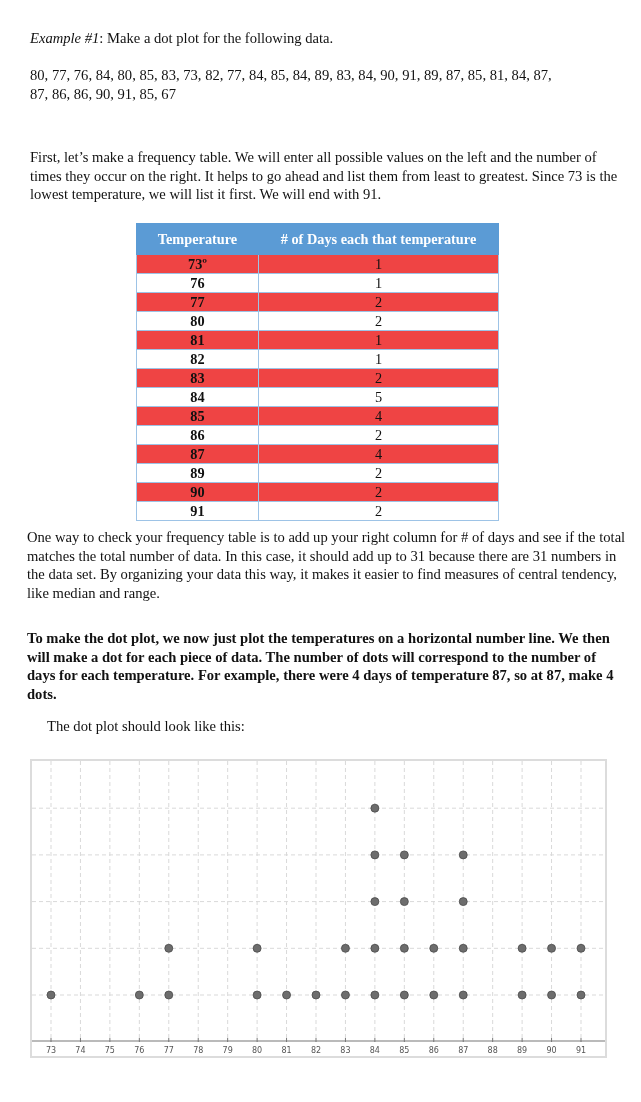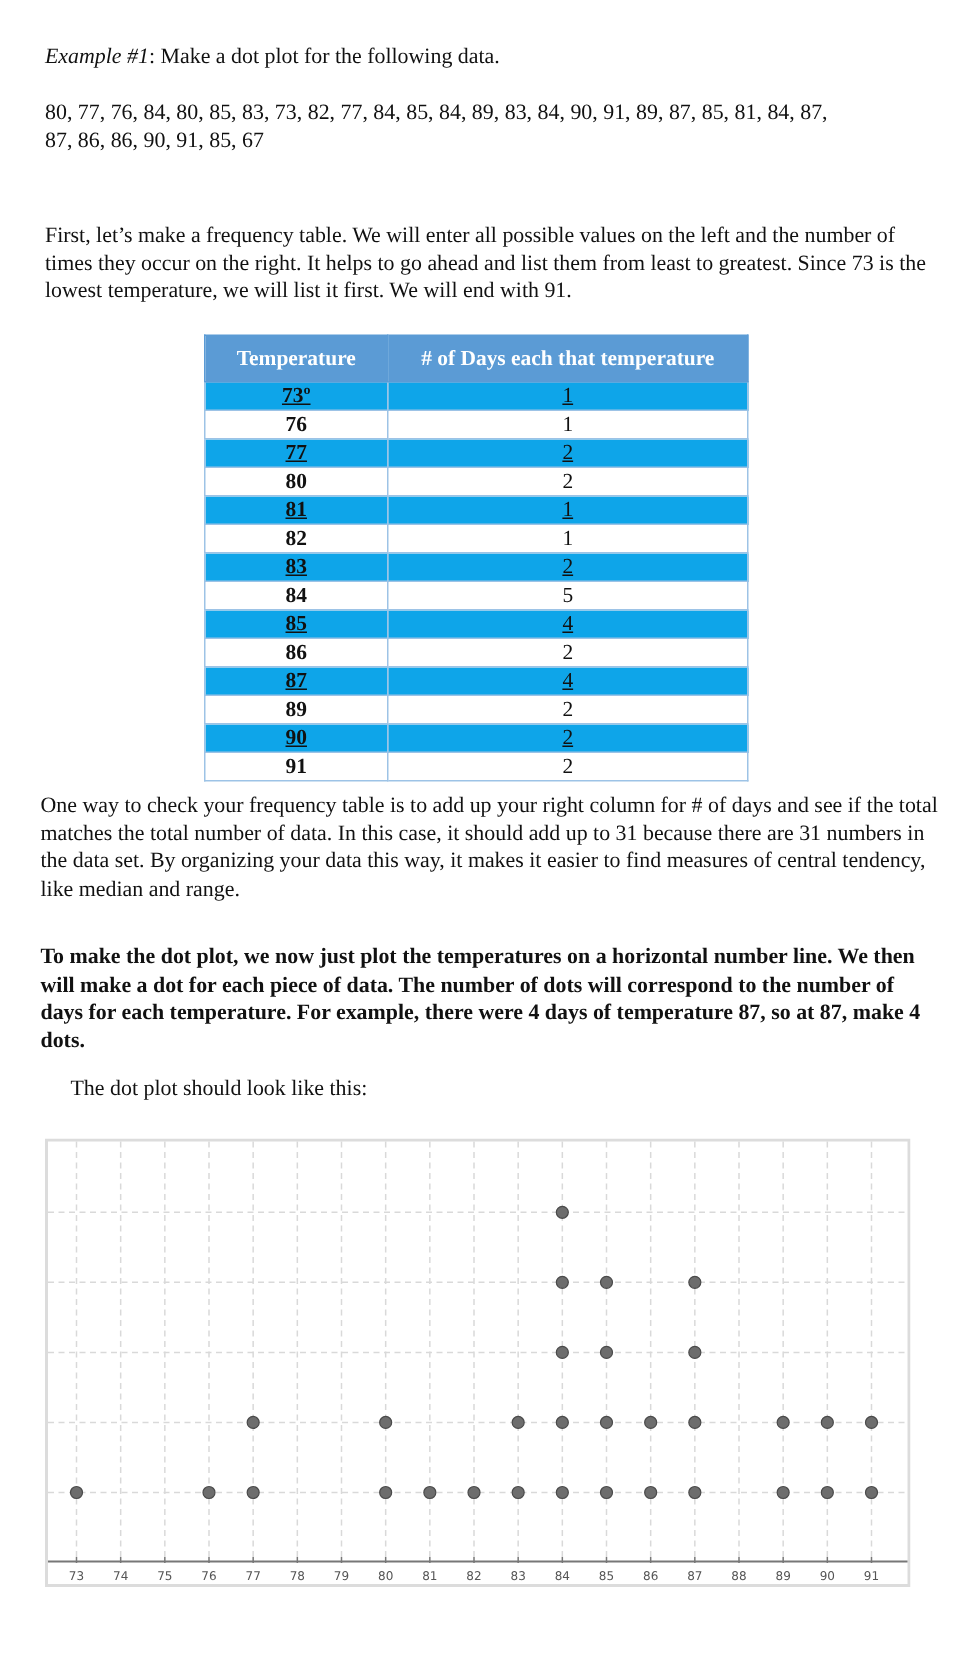--- a/index.html
+++ b/index.html
@@ -13,21 +13,21 @@
   #p-check { top: 528px; left: 27px; }
   #p-howto { top: 629px; left: 27px; font-weight: bold; }
   #p-look { top: 717px; left: 47px; }
 
   table.freq { position: absolute; left: 136px; top: 223px; width: 363px;
     border-collapse: collapse; font-size: 14.3px; }
   table.freq th { background: #5b9bd5; color: #fff; font-weight: bold; height: 30px;
     padding: 0 6px; text-align: center; border: 1px solid #5b9bd5; }
   table.freq td { height: 18px; padding: 0; text-align: center; border: 1px solid #9dc3e6; line-height: 17px; }
   table.freq td.temp { font-weight: bold; width: 121px; }
-  table.freq tr.odd td { background: #0ea5e9; text-decoration: underline; }
+  table.freq tr.odd td { background: #ef4444; }
   table.freq tr.even td { background: #ffffff; }
 
   #dotplot { position: absolute; left: 30px; top: 759px; }
 </style>
 </head>
 <body>
 
 <p class="para" id="p-title"><i>Example #1</i><span>: Make a dot plot for the following data.</span></p>
 
 <div class="para" id="p-data-title">

